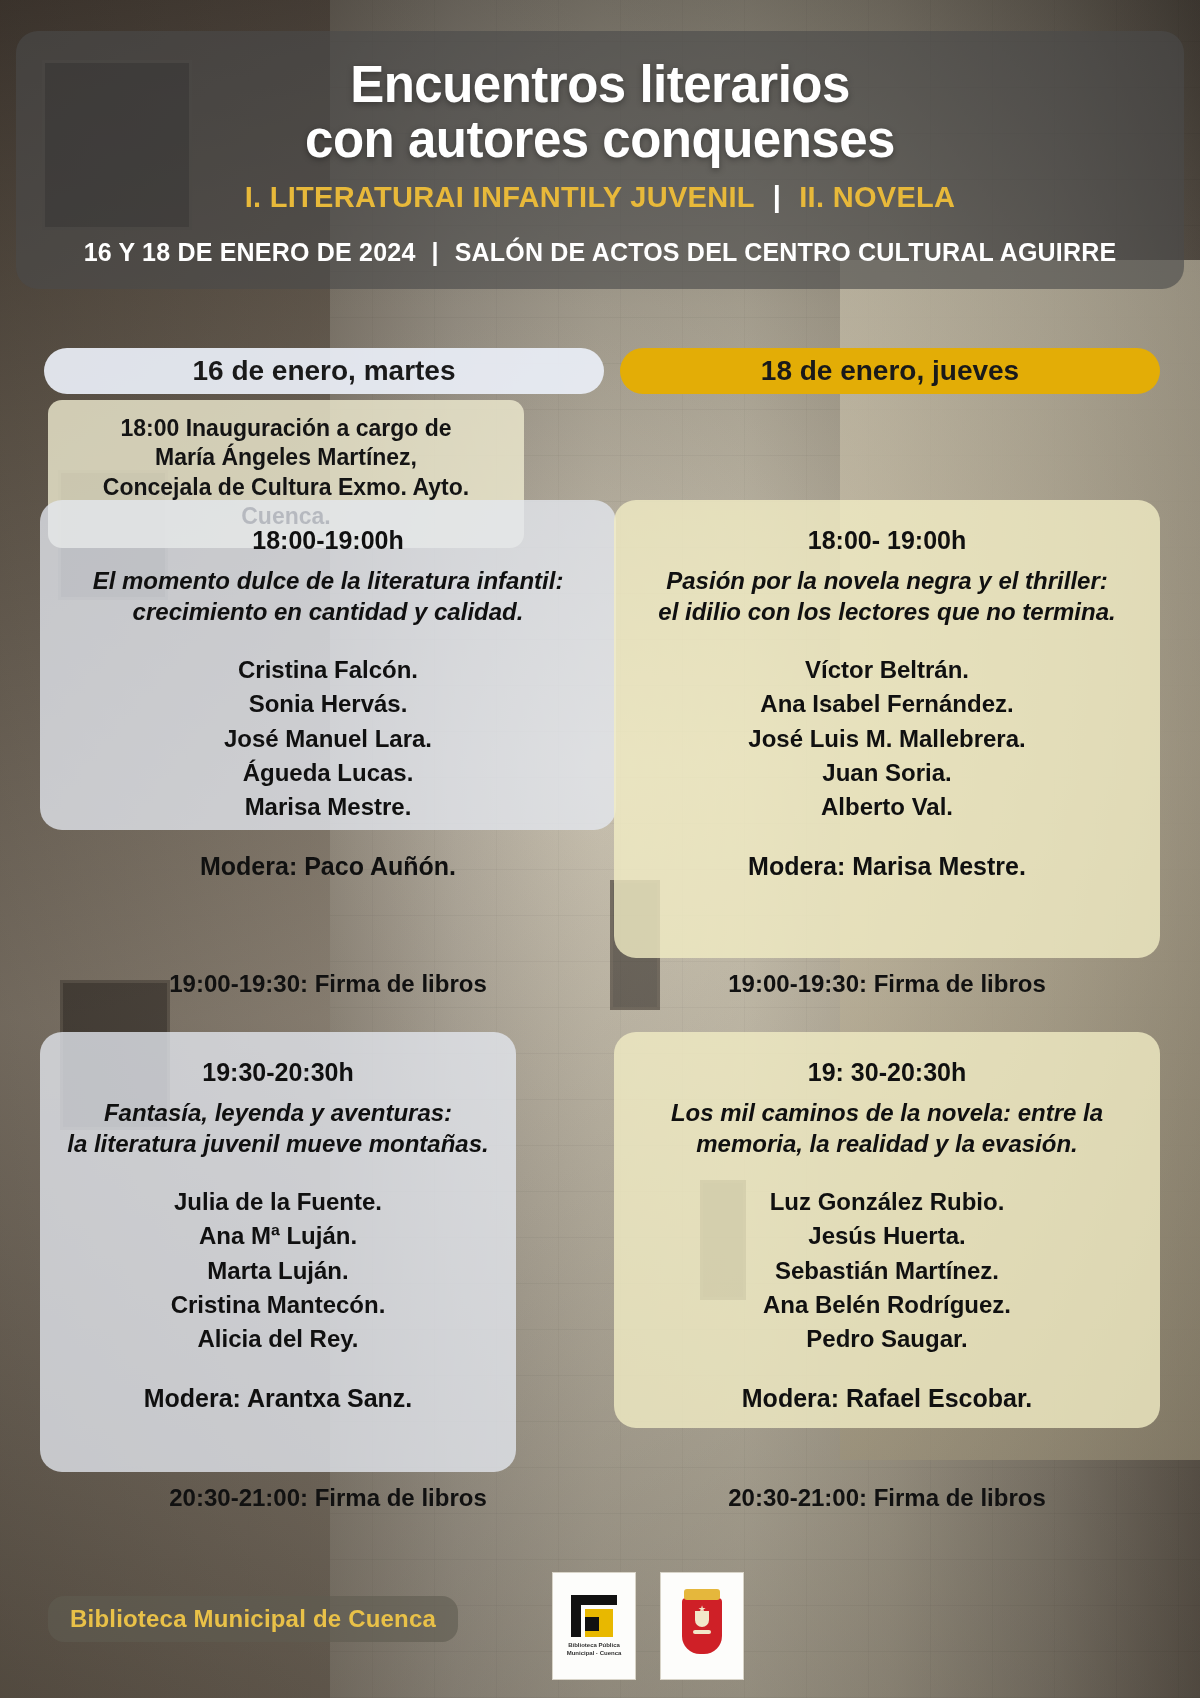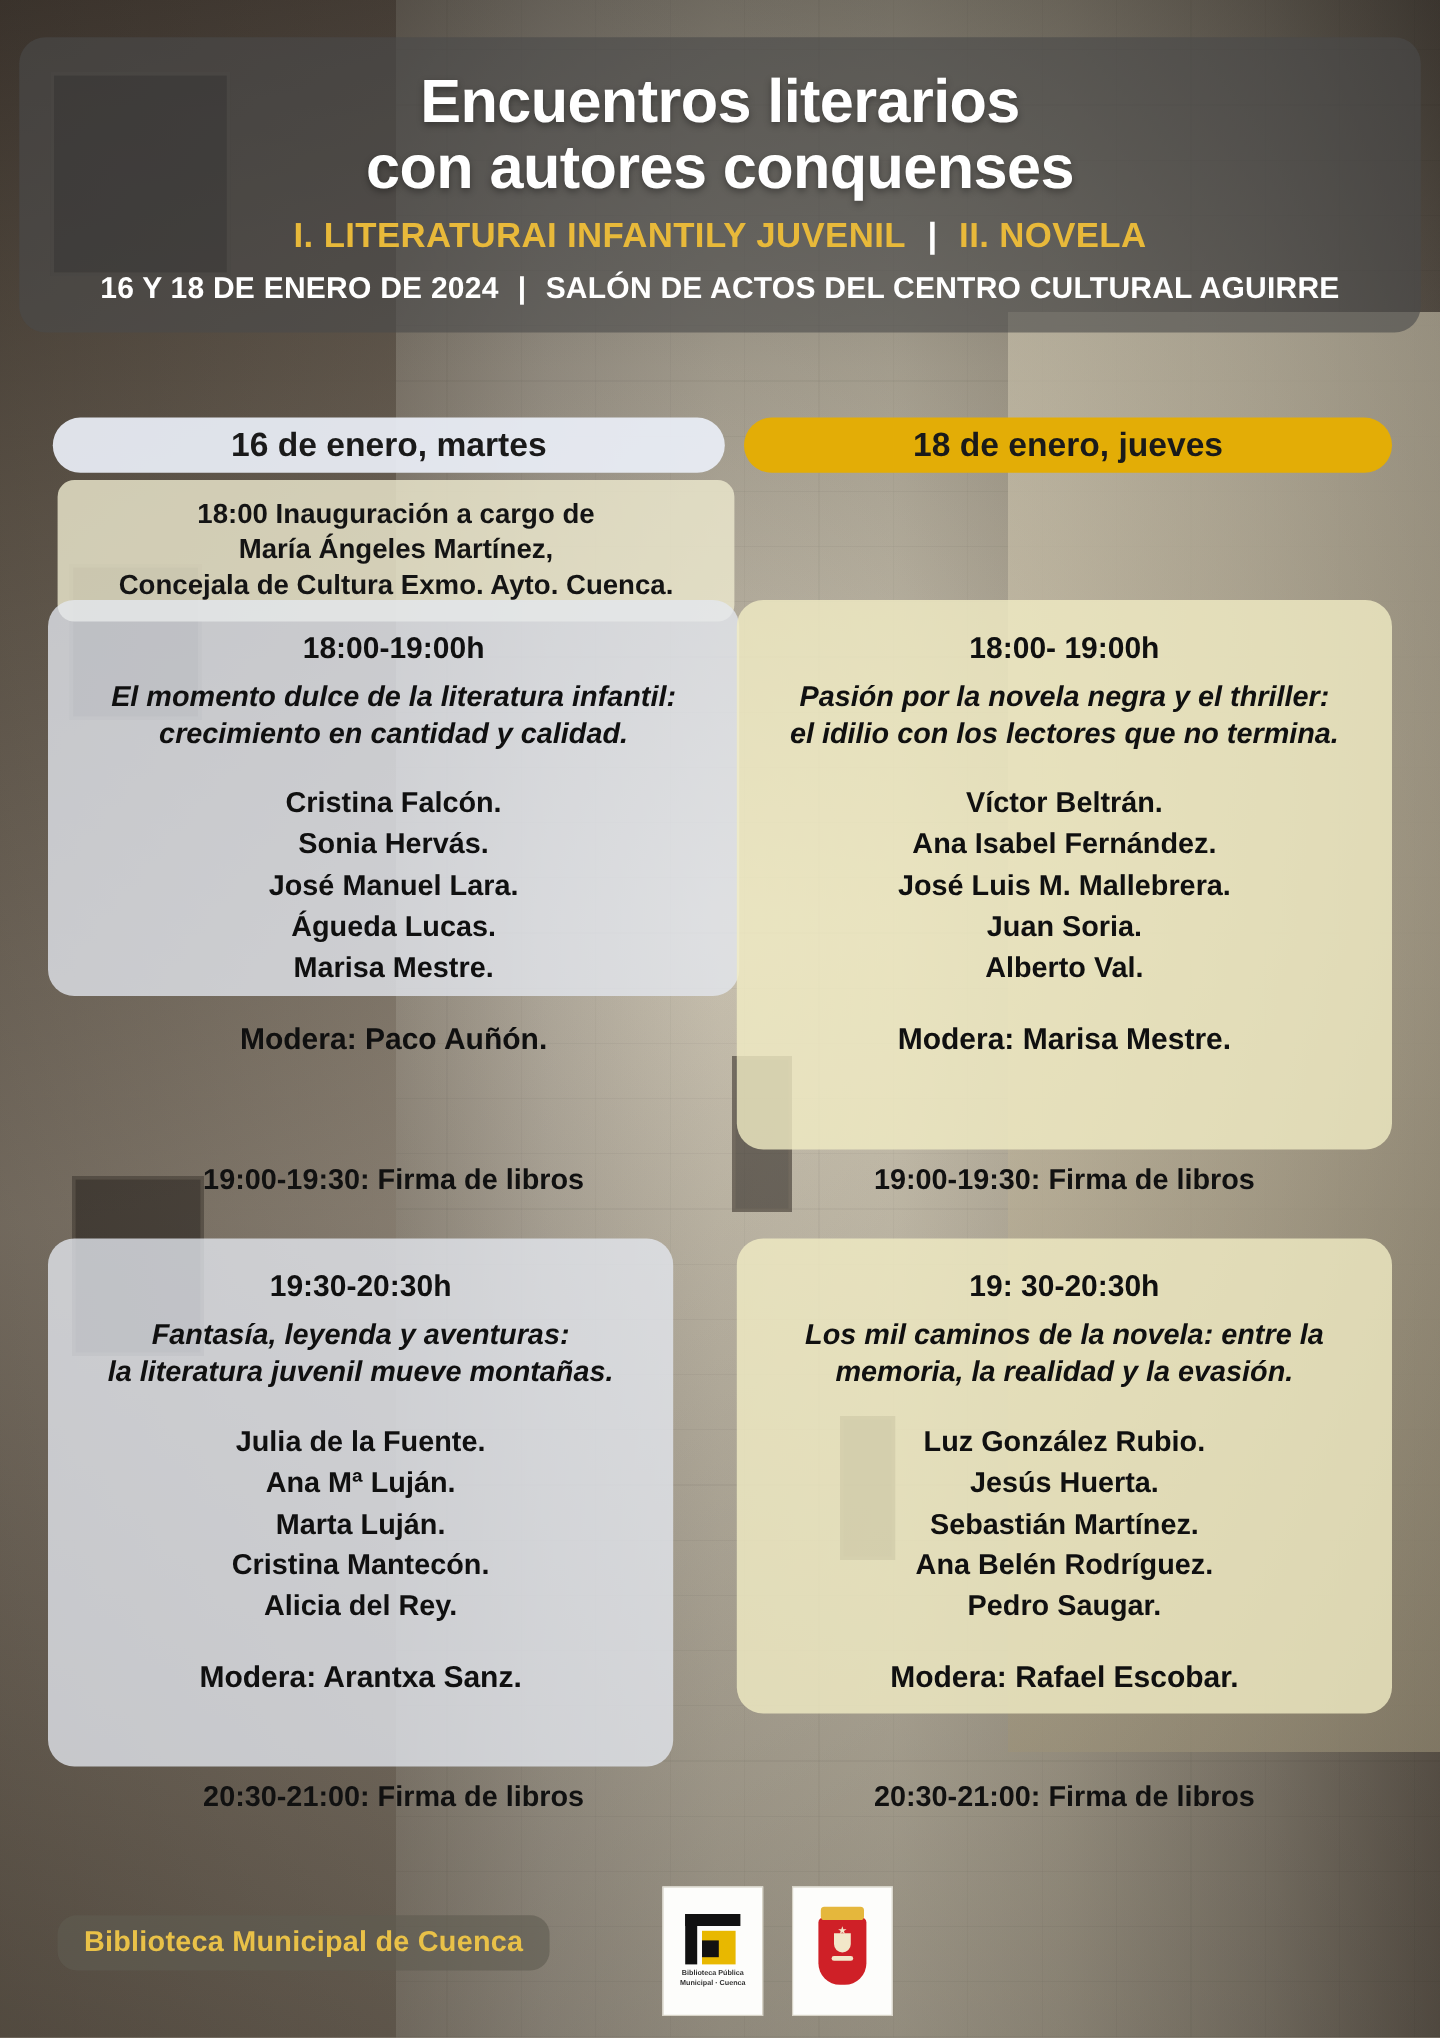--- a/index.html
+++ b/index.html
@@ -84,21 +84,21 @@
     font-size: 29px;
     font-weight: bold;
     letter-spacing: .3px;
     display: flex;
     justify-content: center;
     align-items: center;
     gap: 18px;
   }
   .sub-sep { color: #ffffff; font-weight: bold; }
   .venue-row {
-    margin-top: 12px;
+    margin-top: 24px;
     color: #ffffff;
     font-size: 25px;
     font-weight: bold;
     display: flex;
     justify-content: center;
     align-items: center;
     gap: 16px;
     letter-spacing: .2px;
   }
 
@@ -118,21 +118,21 @@
     background: rgba(233,238,246,0.93);
   }
   .daybar.right {
     left: 620px; top: 348px; width: 540px;
     background: #e3ad06;
   }
 
   .inaug-card {
     position: absolute;
     left: 48px; top: 400px;
-    width: 564px;
+    width: 476px;
     padding: 14px 18px 16px;
     border-radius: 14px;
     background: rgba(236,232,205,0.82);
     text-align: center;
     color: #141414;
     font-size: 23px;
     font-weight: bold;
     line-height: 1.28;
   }
 
@@ -281,21 +281,21 @@
       <div>Víctor Beltrán.</div>
       <div>Ana Isabel Fernández.</div>
       <div>José Luis M. Mallebrera.</div>
       <div>Juan Soria.</div>
       <div>Alberto Val.</div>
     </div>
     <div class="s-mod">Modera: Marisa Mestre.</div>
   </div>
   <div class="firma" style="left:614px;top:970px;width:546px;">19:00-19:30: Firma de libros</div>
 
-  <div class="session left" style="left:40px;top:1032px;width:521px;height:440px;">
+  <div class="session left" style="left:40px;top:1032px;width:476px;height:440px;">
     <div class="s-time">19:30-20:30h</div>
     <div class="s-title">
       <div>Fantasía, leyenda y aventuras:</div>
       <div>la literatura juvenil mueve montañas.</div>
     </div>
     <div class="s-people">
       <div>Julia de la Fuente.</div>
       <div>Ana Mª Luján.</div>
       <div>Marta Luján.</div>
       <div>Cristina Mantecón.</div>

